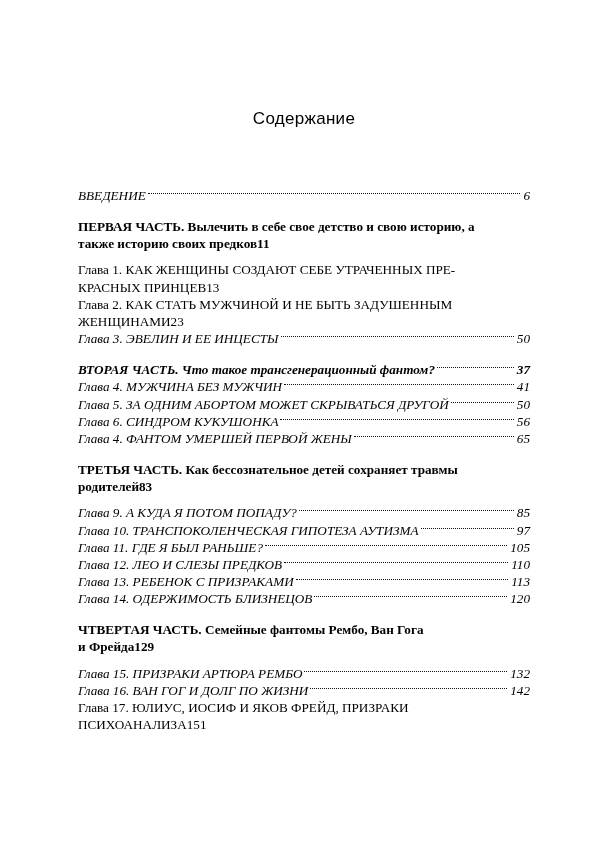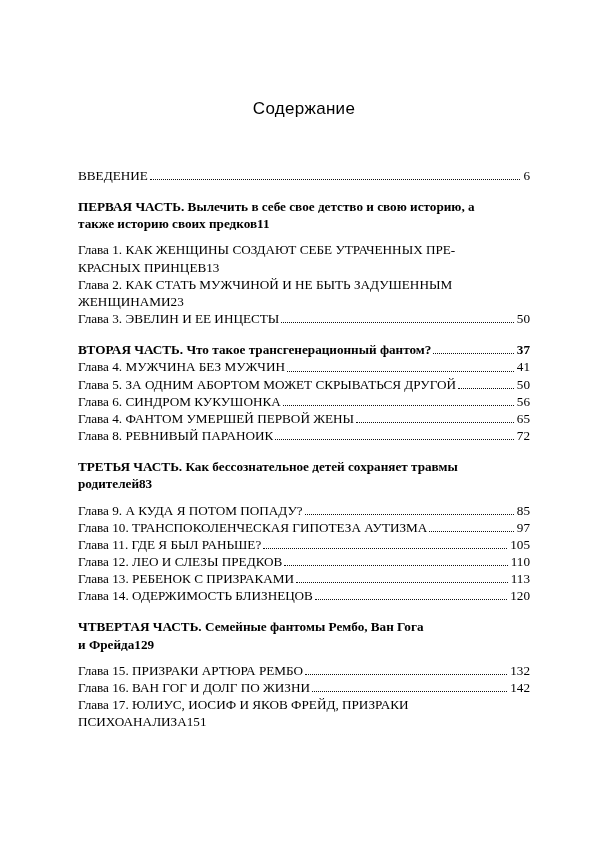--- a/index.html
+++ b/index.html
@@ -20,35 +20,36 @@
     height: 865px;
     box-sizing: border-box;
     padding: 0;
     position: relative;
   }
   .toc-title {
     text-align: center;
     font-family: "Liberation Sans", sans-serif;
     font-size: 17px;
     letter-spacing: 0.3px;
-    margin: 6px;
+    margin: 16px;
     padding-top: 93px;
     font-weight: normal;
   }
   .toc-body {
     margin: 0 auto;
     padding-top: 42px;
     width: 452px;
   }
   .entry {
     display: flex;
-    align-items: flex-end;
+    align-items: center;
     width: 100%;
     line-height: 1.30;
     font-size: 13.2px;
+    font-style: italic;
   }
   .entry .label {
     white-space: nowrap;
   }
   .entry .leader {
     flex: 1 1 auto;
     border-bottom: 1px dotted #111;
     margin: 0 2px 4px 2px;
     height: 0;
     min-width: 6px;
@@ -140,25 +141,20 @@
       <div class="entry">
         <span class="label">Глава 6. СИНДРОМ КУКУШОНКА</span>
         <span class="leader"></span>
         <span class="page-no">56</span>
       </div>
       <div class="entry">
         <span class="label">Глава 4. ФАНТОМ УМЕРШЕЙ ПЕРВОЙ ЖЕНЫ</span>
         <span class="leader"></span>
         <span class="page-no">65</span>
       </div>
-      <div class="entry">
-        <span class="label">Глава 8. РЕВНИВЫЙ ПАРАНОИК</span>
-        <span class="leader"></span>
-        <span class="page-no">72</span>
-      </div>
       <div class="spacer-md"></div>
       <div class="entry-multiline part-head">
         <span class="firstline">ТРЕТЬЯ ЧАСТЬ. Как бессознательное детей сохраняет травмы</span>
         <div class="lastrow">
           <span class="label">родителей</span>
           <span class="leader"></span>
           <span class="page-no">83</span>
         </div>
       </div>
       <div class="spacer-sm"></div>

